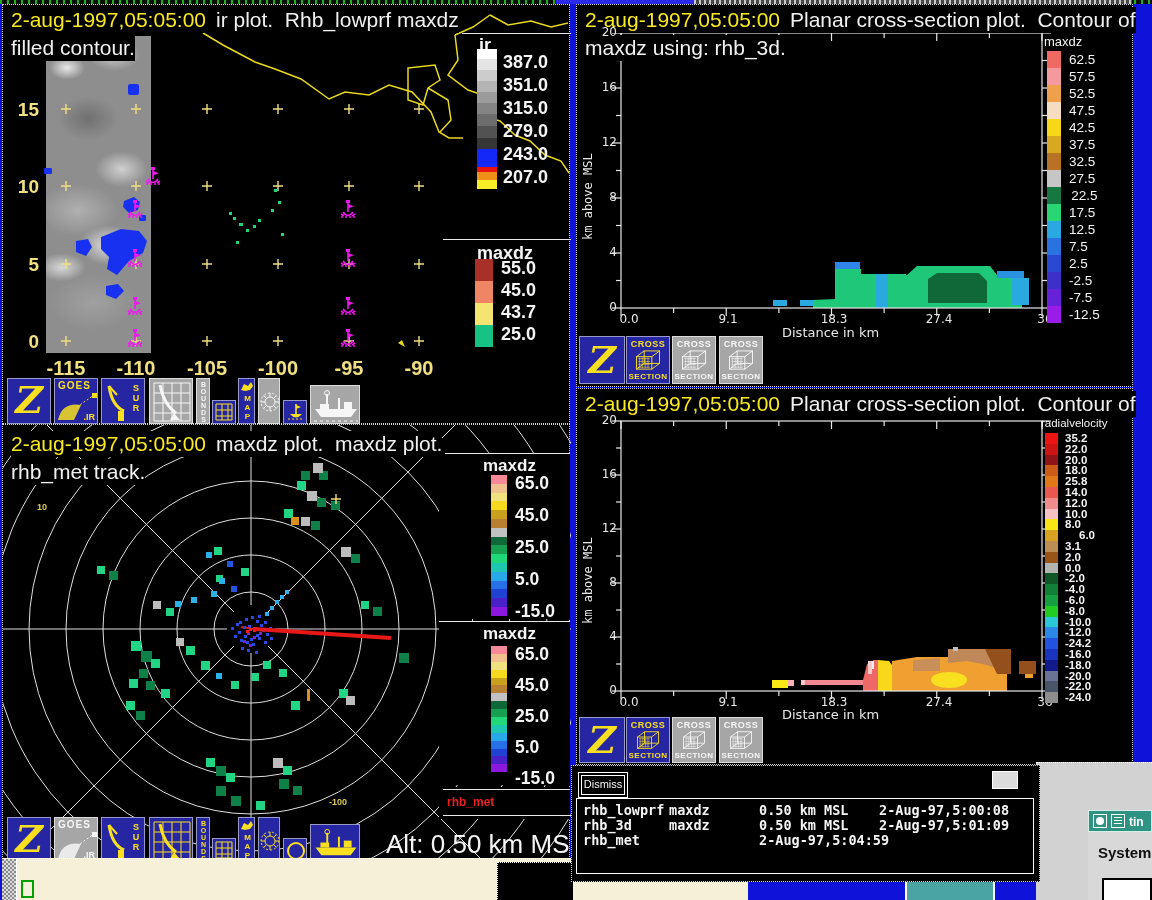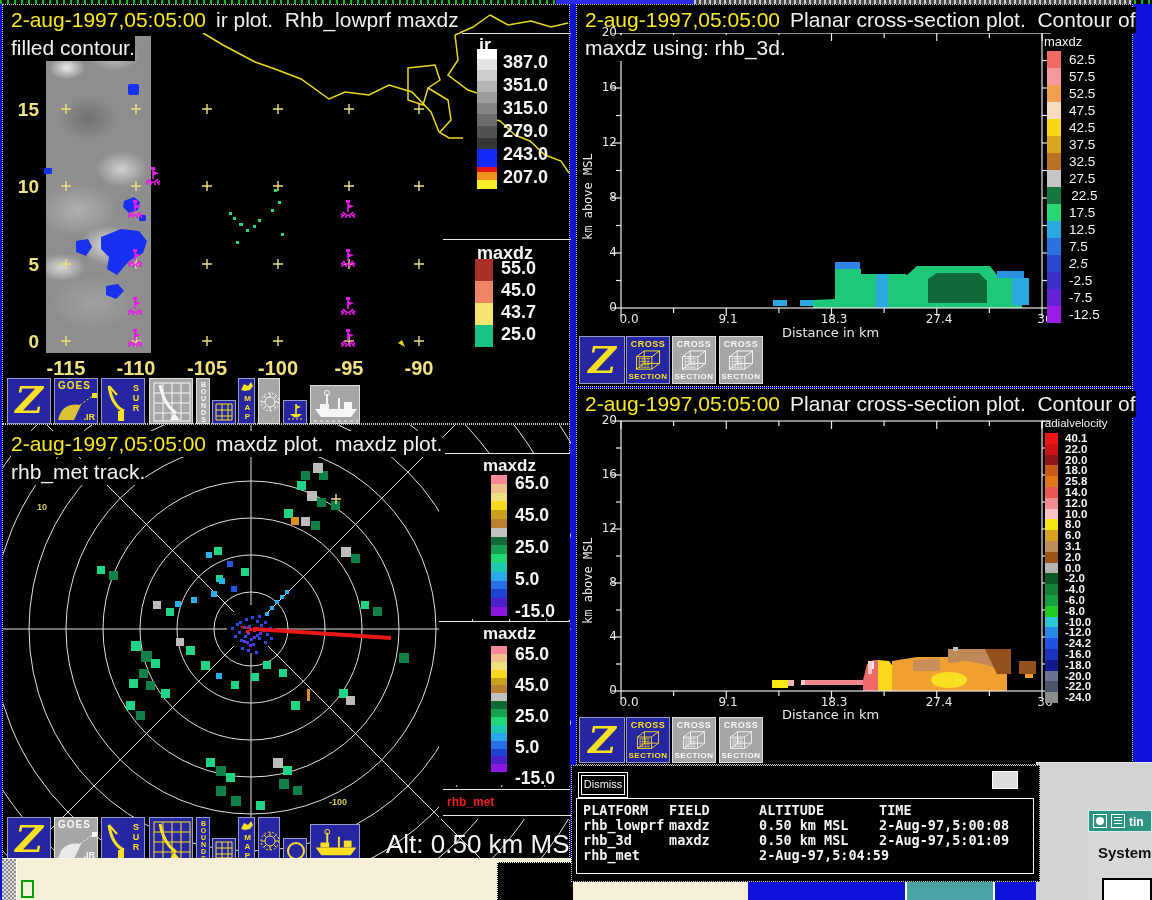--- a/index.html
+++ b/index.html
@@ -689,21 +689,21 @@
       <div style="height: 17px; line-height: 17px;">52.5</div>
       <div style="height: 17px; line-height: 17px;">47.5</div>
       <div style="height: 17px; line-height: 17px;">42.5</div>
       <div style="height: 17px; line-height: 17px;">37.5</div>
       <div style="height: 17px; line-height: 17px;">32.5</div>
       <div style="height: 17px; line-height: 17px;">27.5</div>
       <div style="height: 17px; line-height: 17px; text-align: center;">22.5</div>
       <div style="height: 17px; line-height: 17px;">17.5</div>
       <div style="height: 17px; line-height: 17px;">12.5</div>
       <div style="height: 17px; line-height: 17px;">7.5</div>
-      <div style="height: 17px; line-height: 17px; font-style: italic;">2.5</div>
+      <div style="height: 17px; line-height: 17px;">2.5</div>
       <div style="height: 17px; line-height: 17px;">-2.5</div>
       <div style="height: 17px; line-height: 17px;">-7.5</div>
       <div style="height: 17px; line-height: 17px;">-12.5</div>
     </div>
 
   <div class="btn" style="left:2px;top:331px;width:46px;height:48px;">
       <span class="zglyph" style="line-height:46px;">Z</span>
     </div>
   <div class="btn cs-btn" style="left:49px;top:331px;width:44px;height:48px;">
     <span class="cs-top">CROSS</span>
@@ -839,30 +839,30 @@
       <div style="background: rgb(42, 200, 214); height: 10.8px;"></div>
       <div style="background: rgb(42, 136, 230); height: 10.8px;"></div>
       <div style="background: rgb(34, 82, 224); height: 10.8px;"></div>
       <div style="background: rgb(26, 52, 192); height: 10.8px;"></div>
       <div style="background: rgb(16, 26, 138); height: 10.8px;"></div>
       <div style="background: rgb(106, 114, 150); height: 10.8px;"></div>
       <div style="background: rgb(74, 84, 104); height: 10.8px;"></div>
       <div style="background: rgb(142, 142, 142); height: 10.8px;"></div>
     </div>
   <div class="cb-labels" style="left:488px;top:44px;font-size:11.5px;">
-      <div style="height: 10.8px; line-height: 10.8px;">40.1</div>
+      <div style="height: 10.8px; line-height: 10.8px;">35.2</div>
       <div style="height: 10.8px; line-height: 10.8px;">22.0</div>
       <div style="height: 10.8px; line-height: 10.8px;">20.0</div>
       <div style="height: 10.8px; line-height: 10.8px;">18.0</div>
       <div style="height: 10.8px; line-height: 10.8px;">25.8</div>
       <div style="height: 10.8px; line-height: 10.8px;">14.0</div>
       <div style="height: 10.8px; line-height: 10.8px;">12.0</div>
       <div style="height: 10.8px; line-height: 10.8px;">10.0</div>
       <div style="height: 10.8px; line-height: 10.8px;">8.0</div>
-      <div style="height: 10.8px; line-height: 10.8px;">6.0</div>
+      <div style="height: 10.8px; line-height: 10.8px; margin-left: 14px;">6.0</div>
       <div style="height: 10.8px; line-height: 10.8px;">3.1</div>
       <div style="height: 10.8px; line-height: 10.8px;">2.0</div>
       <div style="height: 10.8px; line-height: 10.8px;">0.0</div>
       <div style="height: 10.8px; line-height: 10.8px;">-2.0</div>
       <div style="height: 10.8px; line-height: 10.8px;">-4.0</div>
       <div style="height: 10.8px; line-height: 10.8px;">-6.0</div>
       <div style="height: 10.8px; line-height: 10.8px;">-8.0</div>
       <div style="height: 10.8px; line-height: 10.8px;">-10.0</div>
       <div style="height: 10.8px; line-height: 10.8px;">-12.0</div>
       <div style="height: 10.8px; line-height: 10.8px;">-24.2</div>
@@ -914,21 +914,20 @@
 
 <div class="term">
   <div class="term-sb"></div>
   <div class="term-cur"></div>
 </div>
 <div class="blackpatch"></div>
 
 <div class="popup">
   <div class="dismiss">Dismiss</div>
   <div class="st-box">
-      <div class="st-row"><span class="c0">PLATFORM</span><span class="c1">FIELD</span><span class="c2">ALTITUDE</span><span class="c3">TIME</span></div>
       <div class="st-row"><span class="c0">rhb_lowprf</span><span class="c1">maxdz</span><span class="c2">0.50 km MSL</span><span class="c3">2-Aug-97,5:00:08</span></div>
       <div class="st-row"><span class="c0">rhb_3d</span><span class="c1">maxdz</span><span class="c2">0.50 km MSL</span><span class="c3">2-Aug-97,5:01:09</span></div>
       <div class="st-row"><span class="c0">rhb_met</span><span class="c1"></span><span class="c2">2-Aug-97,5:04:59</span><span class="c3"></span></div>
     </div>
 </div>
 
 <div class="syswin">
   <div class="sys-tb">
     <span class="sys-ic" style="left:4px;">
         <span class="dot"></span>

